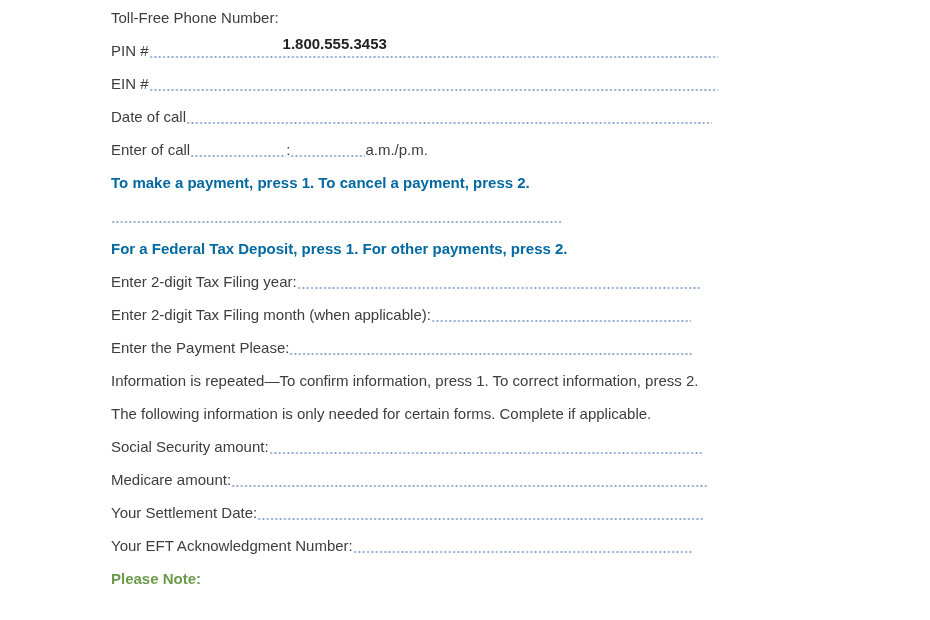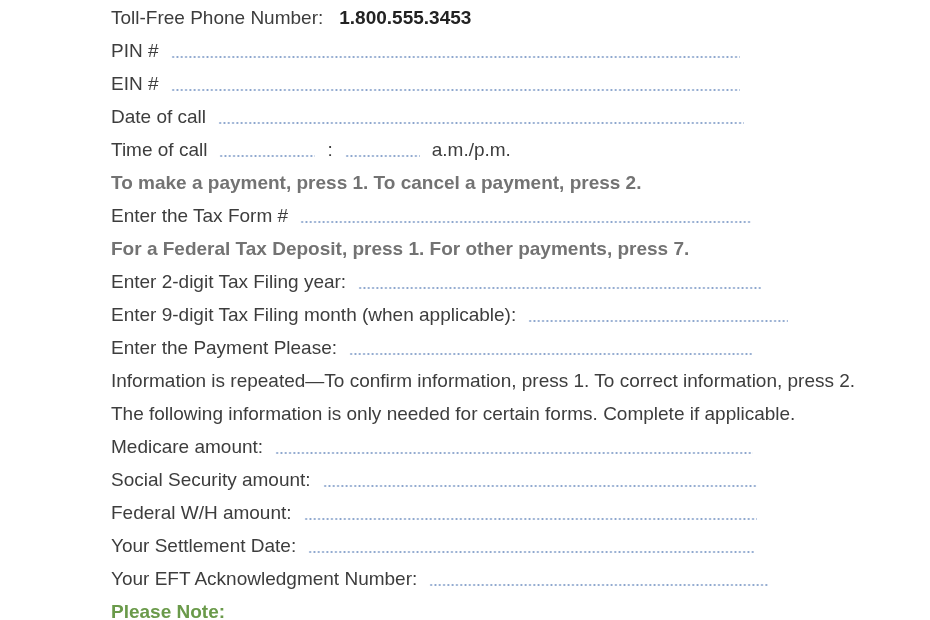--- a/index.html
+++ b/index.html
@@ -17,30 +17,29 @@
     }
     .doc {
       position: absolute;
       left: 111px;
       top: 7px;
       width: 680px;
     }
     .line {
       position: relative;
       height: 33px;
-      font-size: 19px;
+      font-size: 15px;
       line-height: 22px;
       white-space: nowrap;
       display: flex;
       align-items: flex-start;
-      gap: 12px;
     }
     .label { color: #3d3d3d; }
-    .strong-val { font-weight: bold; color: #222222; }
-    .bold-line { font-weight: bold; color: #737373; }
+    .strong-val { font-weight: bold; color: #222222; margin-top: 26px; }
+    .bold-line { font-weight: bold; color: #0369a1; }
     .note { font-weight: bold; color: #6a9a4a; }
     .leader {
       display: inline-block;
       height: 2px;
       margin-top: 16px;
       background-image: radial-gradient(circle, #8aa4cc 0.9px, transparent 1.1px);
       background-size: 4.3px 2px;
       background-repeat: repeat-x;
     }
     .leader-short { width: 96px; }
@@ -65,77 +64,72 @@
     <span class="label">EIN #</span>
     <span class="leader" style="width:569px"></span>
   </div>
 
   <div class="line">
     <span class="label">Date of call </span>
     <span class="leader" style="width:526px"></span>
   </div>
 
   <div class="line">
-    <span class="label">Time of call</span>
+    <span class="label">Enter of call</span>
     <span class="leader leader-short"></span>
     <span class="label"> :</span>
     <span class="leader leader-short2"></span>
     <span class="label"> a.m./p.m.</span>
   </div>
 
   <div class="line">
     <span class="bold-line">To make a payment, press 1. To cancel a payment, press 2.</span>
   </div>
 
   <div class="line">
-    <span class="label">Enter the Tax Form # </span>
     <span class="leader" style="width:452px"></span>
   </div>
 
   <div class="line">
-    <span class="bold-line">For a Federal Tax Deposit, press 1. For other payments, press 7.</span>
+    <span class="bold-line">For a Federal Tax Deposit, press 1. For other payments, press 2.</span>
   </div>
 
   <div class="line">
     <span class="label">Enter 2-digit Tax Filing year: </span>
     <span class="leader" style="width:404px"></span>
   </div>
 
   <div class="line">
-    <span class="label">Enter 9-digit Tax Filing month (when applicable):</span>
+    <span class="label">Enter 2-digit Tax Filing month (when applicable):</span>
     <span class="leader" style="width:260px"></span>
   </div>
 
   <div class="line">
     <span class="label">Enter the Payment Please: </span>
     <span class="leader" style="width:404px"></span>
   </div>
 
   <div class="line">
     <span class="label">Information is repeated—To confirm information, press 1. To correct information, press 2.</span>
   </div>
 
   <div class="line">
     <span class="label">The following information is only needed for certain forms. Complete if applicable.</span>
   </div>
 
   <div class="line">
-    <span class="label">Medicare amount:</span>
-    <span class="leader" style="width:478px"></span>
-  </div>
-
-  <div class="line">
     <span class="label">Social Security amount: </span>
     <span class="leader" style="width:434px"></span>
   </div>
 
   <div class="line">
-    <span class="label">Federal W/H amount:</span>
-    <span class="leader" style="width:453px"></span>
+    <span class="label">Medicare amount:</span>
+    <span class="leader" style="width:478px"></span>
   </div>
+
 
   <div class="line">
     <span class="label">Your Settlement Date:</span>
     <span class="leader" style="width:447px"></span>
   </div>
 
   <div class="line">
     <span class="label">Your EFT Acknowledgment Number:</span>
     <span class="leader" style="width:340px"></span>
   </div>

